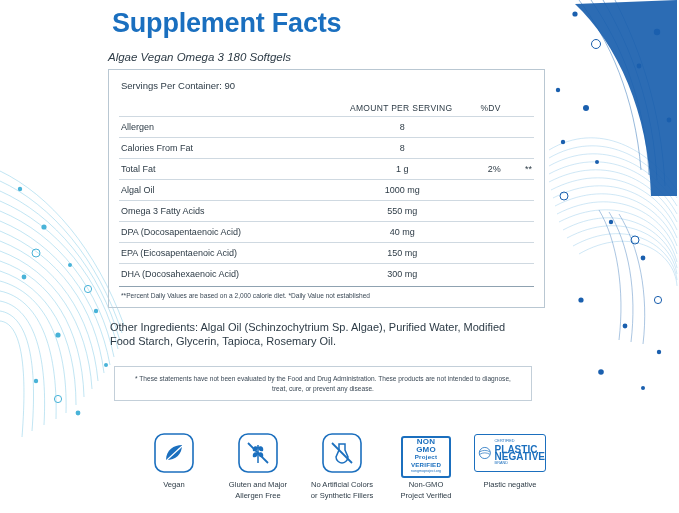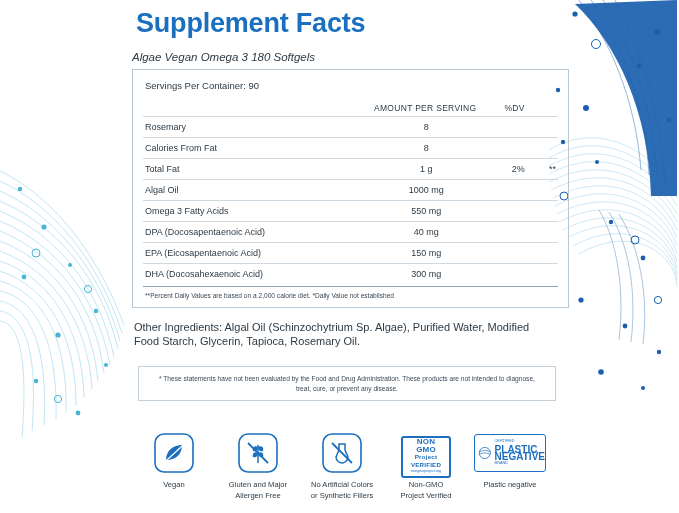--- a/index.html
+++ b/index.html
@@ -30,21 +30,21 @@
   #art-left {
     left: 0;
     top: 165px;
     width: 140px;
     height: 290px;
   }
 
   
   .content {
     position: absolute;
-    left: 132px;
+    left: 108px;
     top: 0;
     width: 440px;
   }
 
   .page-title {
     font-size: 27px;
     font-weight: bold;
     color: #1a6fbf;
     letter-spacing: -0.2px;
     margin: 8px 0 0 4px;
@@ -306,21 +306,21 @@
     <table class="facts">
       <tbody>
           <tr class="head">
         <td class="col-name"></td>
         <td class="col-amount">AMOUNT PER SERVING</td>
         <td class="col-dv">%DV</td>
         <td class="col-note"></td>
       </tr>
 
       <tr class="row">
-        <td class="col-name">Rosemary</td>
+        <td class="col-name">Allergen</td>
         <td class="col-amount">8</td>
         <td class="col-dv"></td>
         <td class="col-note"></td>
       </tr>
       <tr class="row">
         <td class="col-name">Calories From Fat</td>
         <td class="col-amount">8</td>
         <td class="col-dv"></td>
         <td class="col-note"></td>
       </tr>

